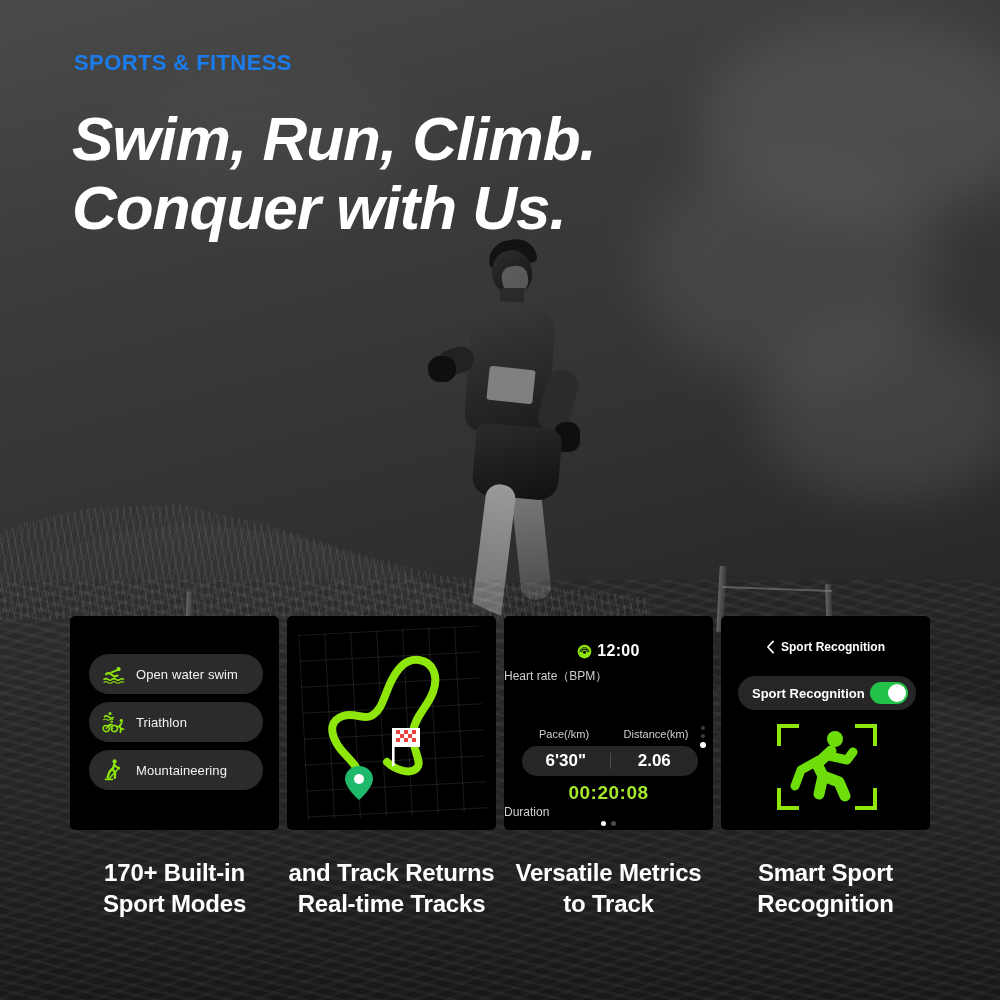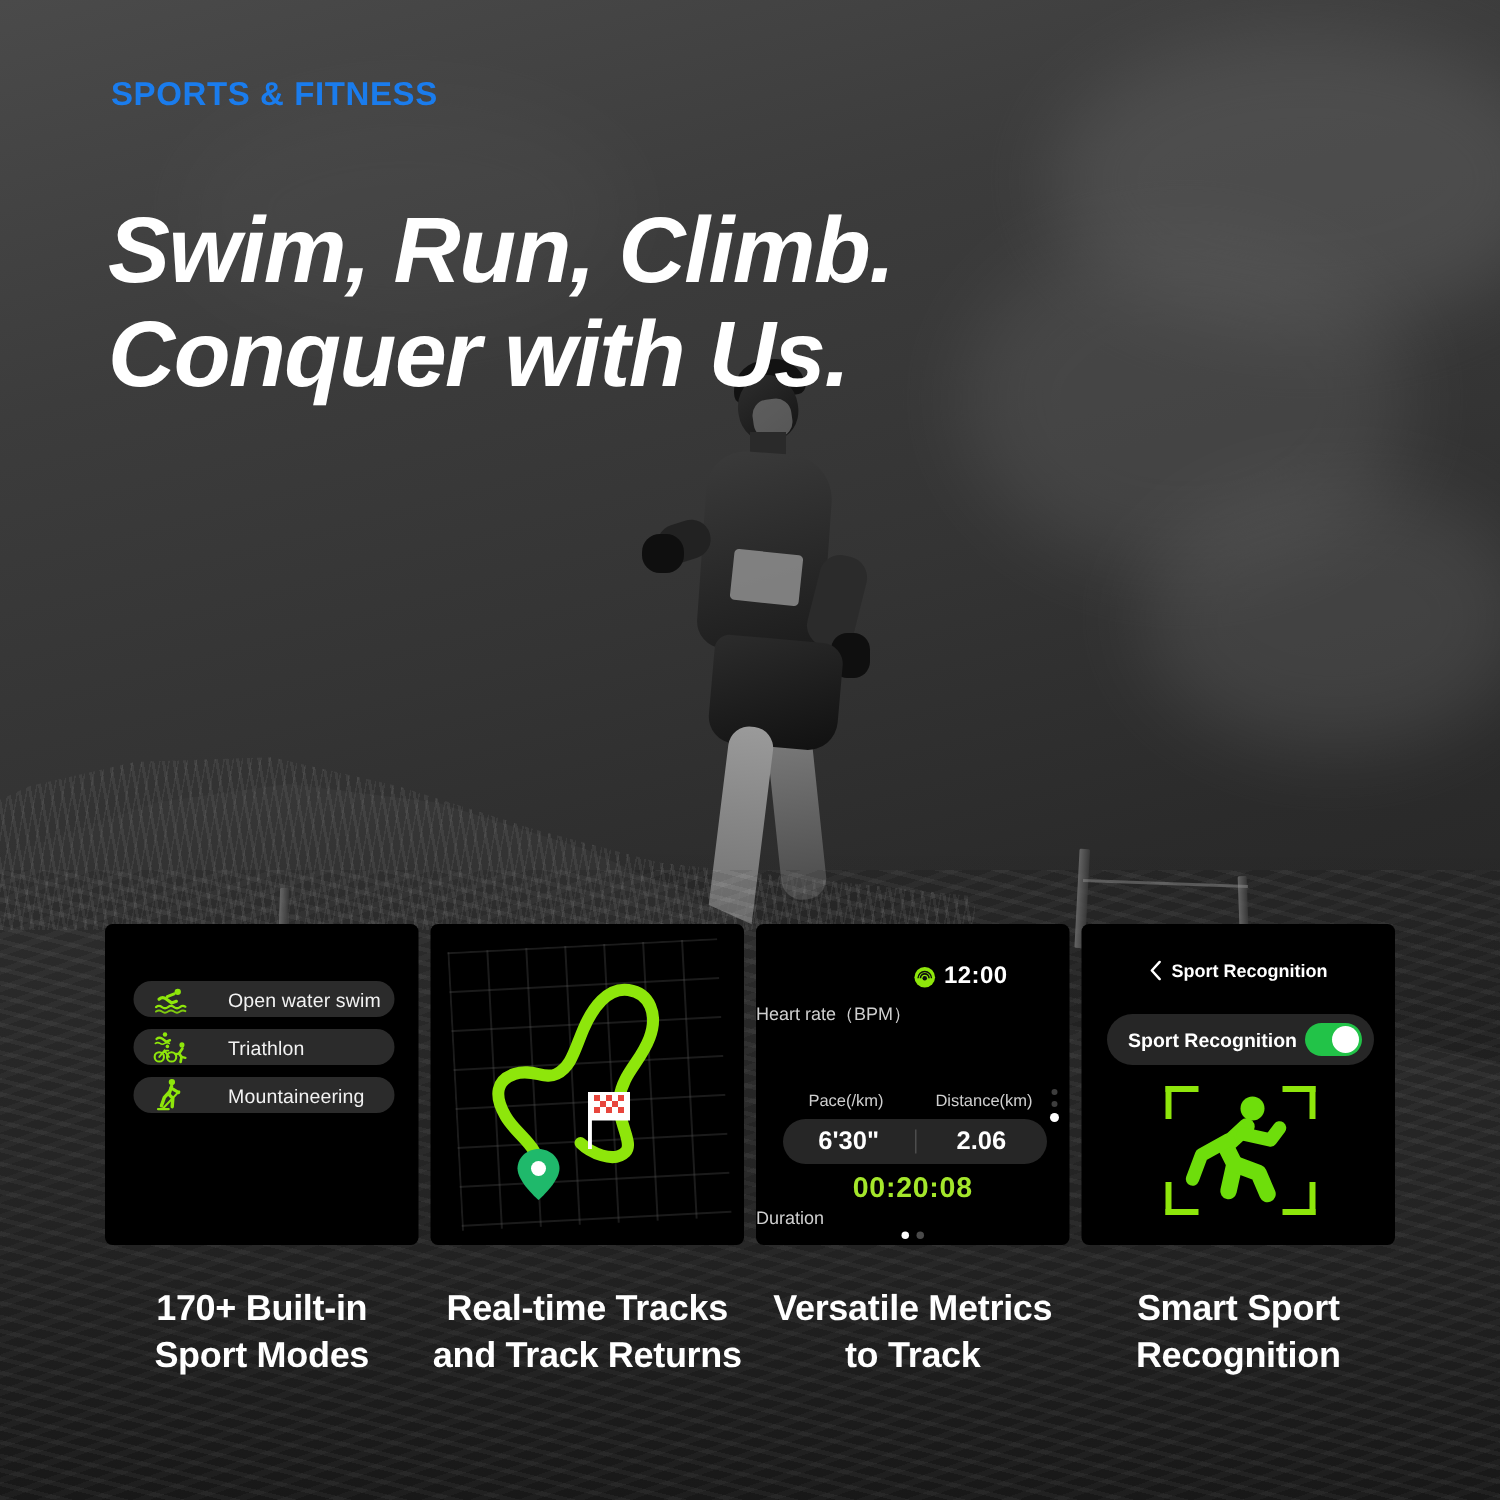--- a/index.html
+++ b/index.html
@@ -126,21 +126,20 @@
   }
   .headline {
     position: absolute;
     left: 72px; top: 104px;
     font-size: 62px;
     font-weight: bold;
     font-style: italic;
     color: #ffffff;
     line-height: 1.12;
     letter-spacing: -1px;
-    margin-top: 29px;
   }
   .headline span { display: block; }
 
   
   .cards {
     position: absolute;
     left: 70px; top: 616px;
     width: 860px; height: 214px;
     display: flex;
     gap: 8px;
@@ -157,26 +156,26 @@
   
   .pill-list {
     position: absolute;
     left: 19px; top: 38px;
     width: 174px;
     display: flex;
     flex-direction: column;
     gap: 8px;
   }
   .pill {
-    height: 24px;
+    height: 40px;
     border-radius: 20px;
     background: #2b2b2b;
     display: flex;
     align-items: center;
-    gap: 26px;
+    gap: 10px;
     padding-left: 13px;
     box-sizing: border-box;
   }
   .pill-label {
     color: #f2f2f2;
     font-size: 13px;
     letter-spacing: .1px;
     white-space: nowrap;
   }
   .pill-icon { width: 24px; height: 24px; flex: 0 0 24px; }
@@ -196,21 +195,20 @@
 
   
   .m-top {
     position: absolute;
     left: 0; top: 26px;
     width: 100%;
     display: flex;
     align-items: center;
     justify-content: center;
     gap: 5px;
-    padding-left: 32px;
   }
   .m-time { color: #ffffff; font-size: 16px; font-weight: 600; letter-spacing: .3px; }
   .m-caption {
     position: absolute; left: 0; width: 100%;
     color: #cfcfcf;
     font-size: 12px;
   }
   .m-row {
     position: absolute;
     left: 18px;
@@ -524,22 +522,22 @@
     </div>
 
   </div>
 
   <div class="captions">
     <div class="caption">
       <span>170+ Built-in</span>
       <span>Sport Modes</span>
     </div>
     <div class="caption">
+      <span>and Track Returns</span>
       <span>Real-time Tracks</span>
-      <span>and Track Returns</span>
     </div>
     <div class="caption">
       <span>Versatile Metrics</span>
       <span>to Track</span>
     </div>
     <div class="caption">
       <span>Smart Sport</span>
       <span>Recognition</span>
     </div>
   </div>

